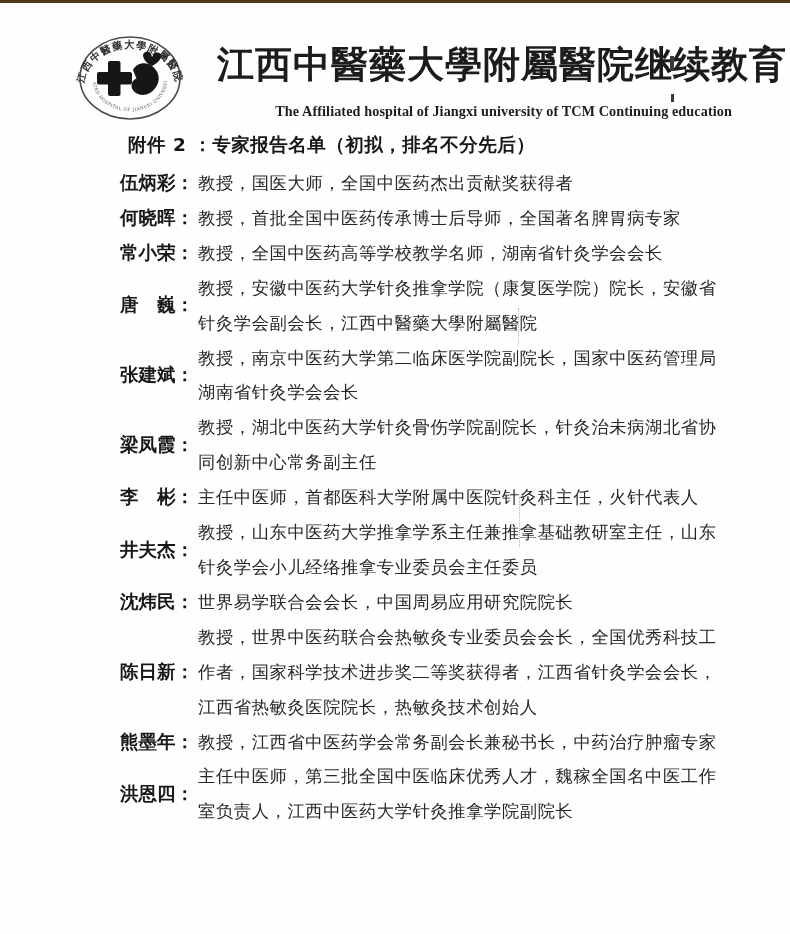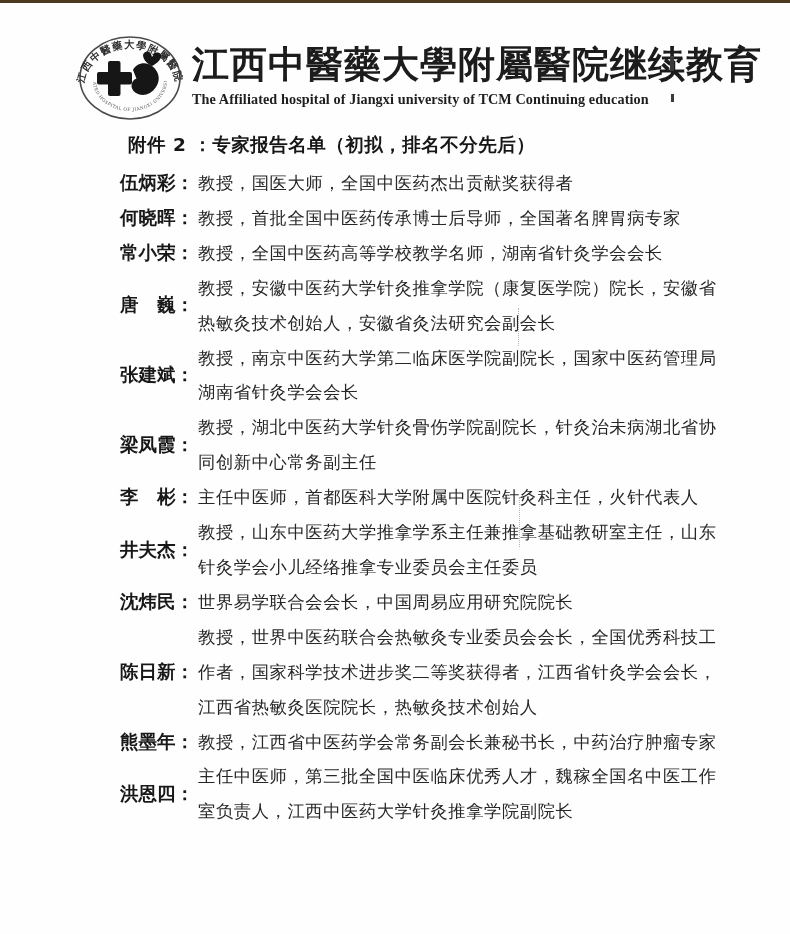--- a/index.html
+++ b/index.html
@@ -13,29 +13,29 @@
   }
   .top-edge {
     position:absolute; left:0; top:0; width:790px; height:3px;
     background:#4b3a1d;
   }
   
   .logo-wrap { position:absolute; left:76px; top:34px; width:108px; height:88px; }
   .title-block { position:absolute; left:192px; top:40px; width:540px; }
   .title-cn {
     font-size:37px; line-height:48px; font-weight:bold; color:#1c1c1c;
-    letter-spacing:1px; white-space:nowrap;
+    letter-spacing:1px; white-space:nowrap;margin-left:25px;
   }
   .title-cn .callig { font-family:"DejaVu Serif","Liberation Serif",serif; }
   .title-cn .heavy  { font-family:"DejaVu Sans","Liberation Sans",sans-serif; font-weight:900; }
   .subtitle-en {
-    margin-top:2px;
+    margin-top:14px;
     font-family:"Liberation Serif","DejaVu Serif",serif;
     font-size:14.2px; font-weight:bold; color:#1e1e1e;
-    letter-spacing:0.1px; white-space:nowrap;
+    letter-spacing:0.1px; white-space:nowrap;text-align:right;
   }
   
   .attach-heading {
     position:absolute; left:120px; top:132px;
     font-family:"DejaVu Sans","Liberation Sans",sans-serif;
     font-size:18.5px; font-weight:bold; color:#161616;
     letter-spacing:0.5px; white-space:nowrap;padding-left:8px;
   }
   
   .experts {
@@ -112,21 +112,21 @@
       <div class="entry">
         <span class="ename">常小荣：</span>
         <div class="edesc">
           <div class="eline">教授，全国中医药高等学校教学名师，湖南省针灸学会会长</div>
         </div>
       </div>
       <div class="entry">
         <span class="ename">唐　巍：</span>
         <div class="edesc">
           <div class="eline">教授，安徽中医药大学针灸推拿学院（康复医学院）院长，安徽省</div>
-          <div class="eline">热敏灸技术创始人，安徽省灸法研究会副会长</div>
+          <div class="eline">针灸学会副会长，江西中醫藥大學附屬醫院</div>
         </div>
       </div>
       <div class="entry">
         <span class="ename">张建斌：</span>
         <div class="edesc">
           <div class="eline">教授，南京中医药大学第二临床医学院副院长，国家中医药管理局</div>
           <div class="eline">湖南省针灸学会会长</div>
         </div>
       </div>
       <div class="entry">

